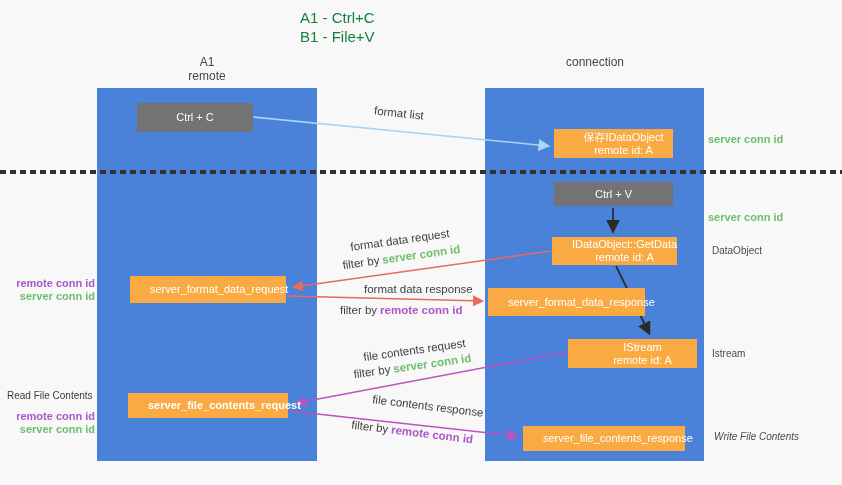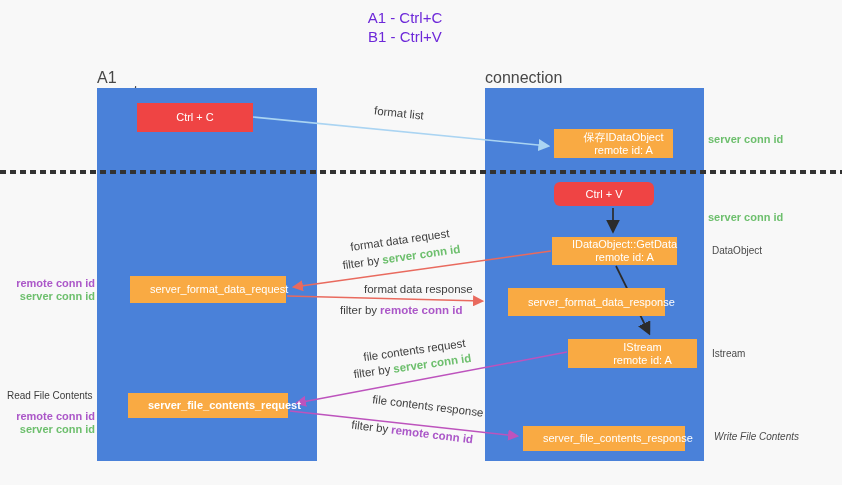--- a/index.html
+++ b/index.html
@@ -8,40 +8,40 @@
     background:#f8f8f8;
   }
   .canvas{
     position:relative;
     width:842px;height:485px;
     background:#f8f8f8;
     overflow:hidden;
   }
   .title{
     position:absolute;left:300px;top:8px;width:210px;
-    text-align:center;font-size:15px;line-height:19px;color:#6d28d9;
+    font-size:15px;line-height:19px;color:#15803d;
   }
   .lifeline{
     position:absolute;top:88px;height:373px;width:220px;
     background:#4a81d9;
   }
   .lifeline-header{
-    position:absolute;top:71px;width:220px;
-    font-size:16px;line-height:14px;color:#474747;
+    position:absolute;top:55px;width:220px;text-align:center;
+    font-size:12px;line-height:14px;color:#474747;
   }
   .dotted{
     position:absolute;left:0;top:170px;width:842px;height:4px;
     background:repeating-linear-gradient(90deg,#323232 0 6px,rgba(0,0,0,0) 6px 10px);
   }
   .node{
     position:absolute;color:#ffffff;text-align:center;
     font-size:11px;display:flex;flex-direction:column;justify-content:center;
     line-height:13px;box-sizing:border-box;
   }
-  .green{background:#ef4444;}
+  .green{background:#737373;}
   .orange{background:#f9aa43;padding-left:20px;}
   .edge-label{
     position:absolute;font-size:11.5px;color:#3f3f3f;white-space:nowrap;
   }
   .rot-neg{transform:rotate(-8deg);}
   .rot-pos{transform:rotate(7deg);}
   .rot-sm{transform:rotate(6deg);}
   .val-green{color:#6dbf6d;font-weight:bold;margin-left:3px;}
   .val-purple{color:#ab57c8;font-weight:bold;margin-left:3px;}
   .side-note{
@@ -55,21 +55,21 @@
   }
   svg.overlay{position:absolute;left:0;top:0;pointer-events:none;}
 </style>
 </head>
 <body>
 
 <div class="canvas">
 
   <div class="title">
     <div>A1 - Ctrl+C</div>
-    <div>B1 - Ctrl+V</div>
+    <div>B1 - File+V</div>
   </div>
 
   <div class="lifeline-header" style="left:97px;">
     <div>A1</div>
     <div>remote</div>
   </div>
   <div class="lifeline-header" style="left:485px;">
     <div>connection</div>
   </div>
 
@@ -104,34 +104,34 @@
 
   <div class="node green" style="left:137px;top:103px;width:116px;height:29px;">
     <div>Ctrl + C</div>
   </div>
 
   <div class="node orange" style="left:554px;top:129px;width:119px;height:29px;">
     <div>保存IDataObject</div>
     <div>remote id: A</div>
   </div>
 
-  <div class="node green" style="left:554px;top:182px;width:100px;height:24px;border-radius:6px;">
+  <div class="node green" style="left:554px;top:182px;width:119px;height:24px;">
     <div>Ctrl + V</div>
   </div>
 
   <div class="node orange" style="left:552px;top:237px;width:125px;height:28px;">
     <div>IDataObject::GetData</div>
     <div>remote id: A</div>
   </div>
 
   <div class="node orange" style="left:130px;top:276px;width:156px;height:27px;">
     <div>server_format_data_request</div>
   </div>
 
-  <div class="node orange" style="left:488px;top:288px;width:157px;height:28px;margin-left:20px;">
+  <div class="node orange" style="left:488px;top:288px;width:157px;height:28px;">
     <div>server_format_data_response</div>
   </div>
 
   <div class="node orange" style="left:568px;top:339px;width:129px;height:29px;">
     <div>IStream</div>
     <div>remote id: A</div>
   </div>
 
   <div class="node orange" style="left:128px;top:393px;width:160px;height:25px;font-weight:bold;">
     <div>server_file_contents_request</div>

